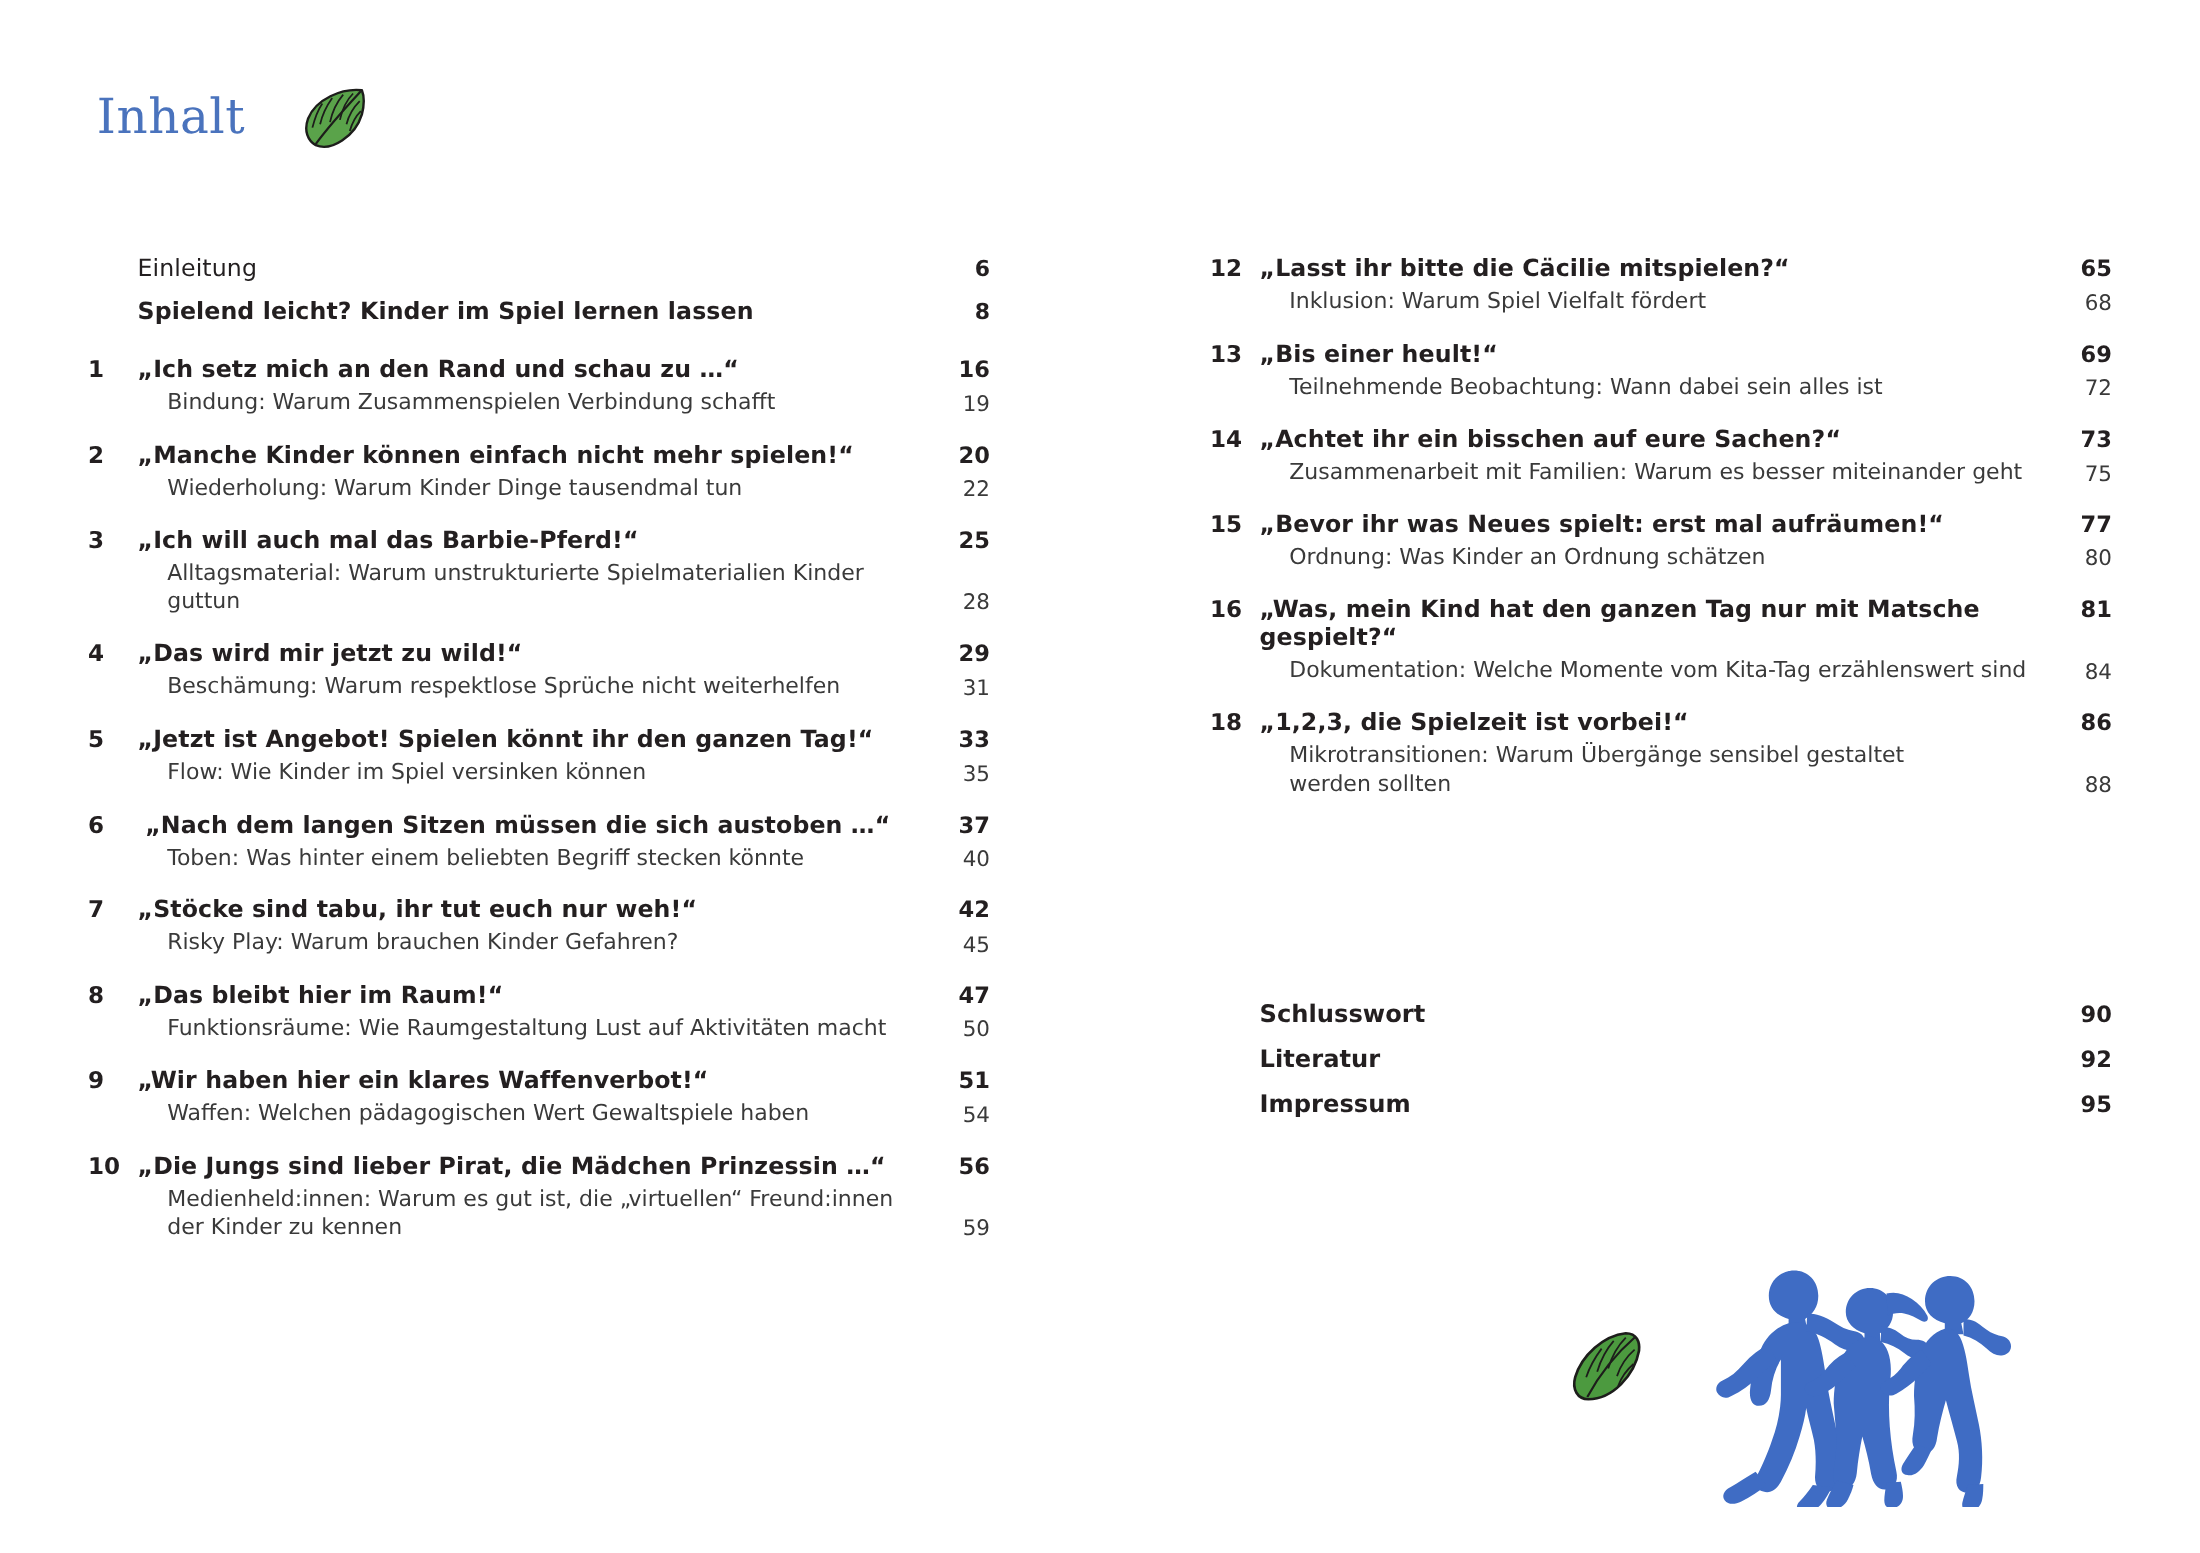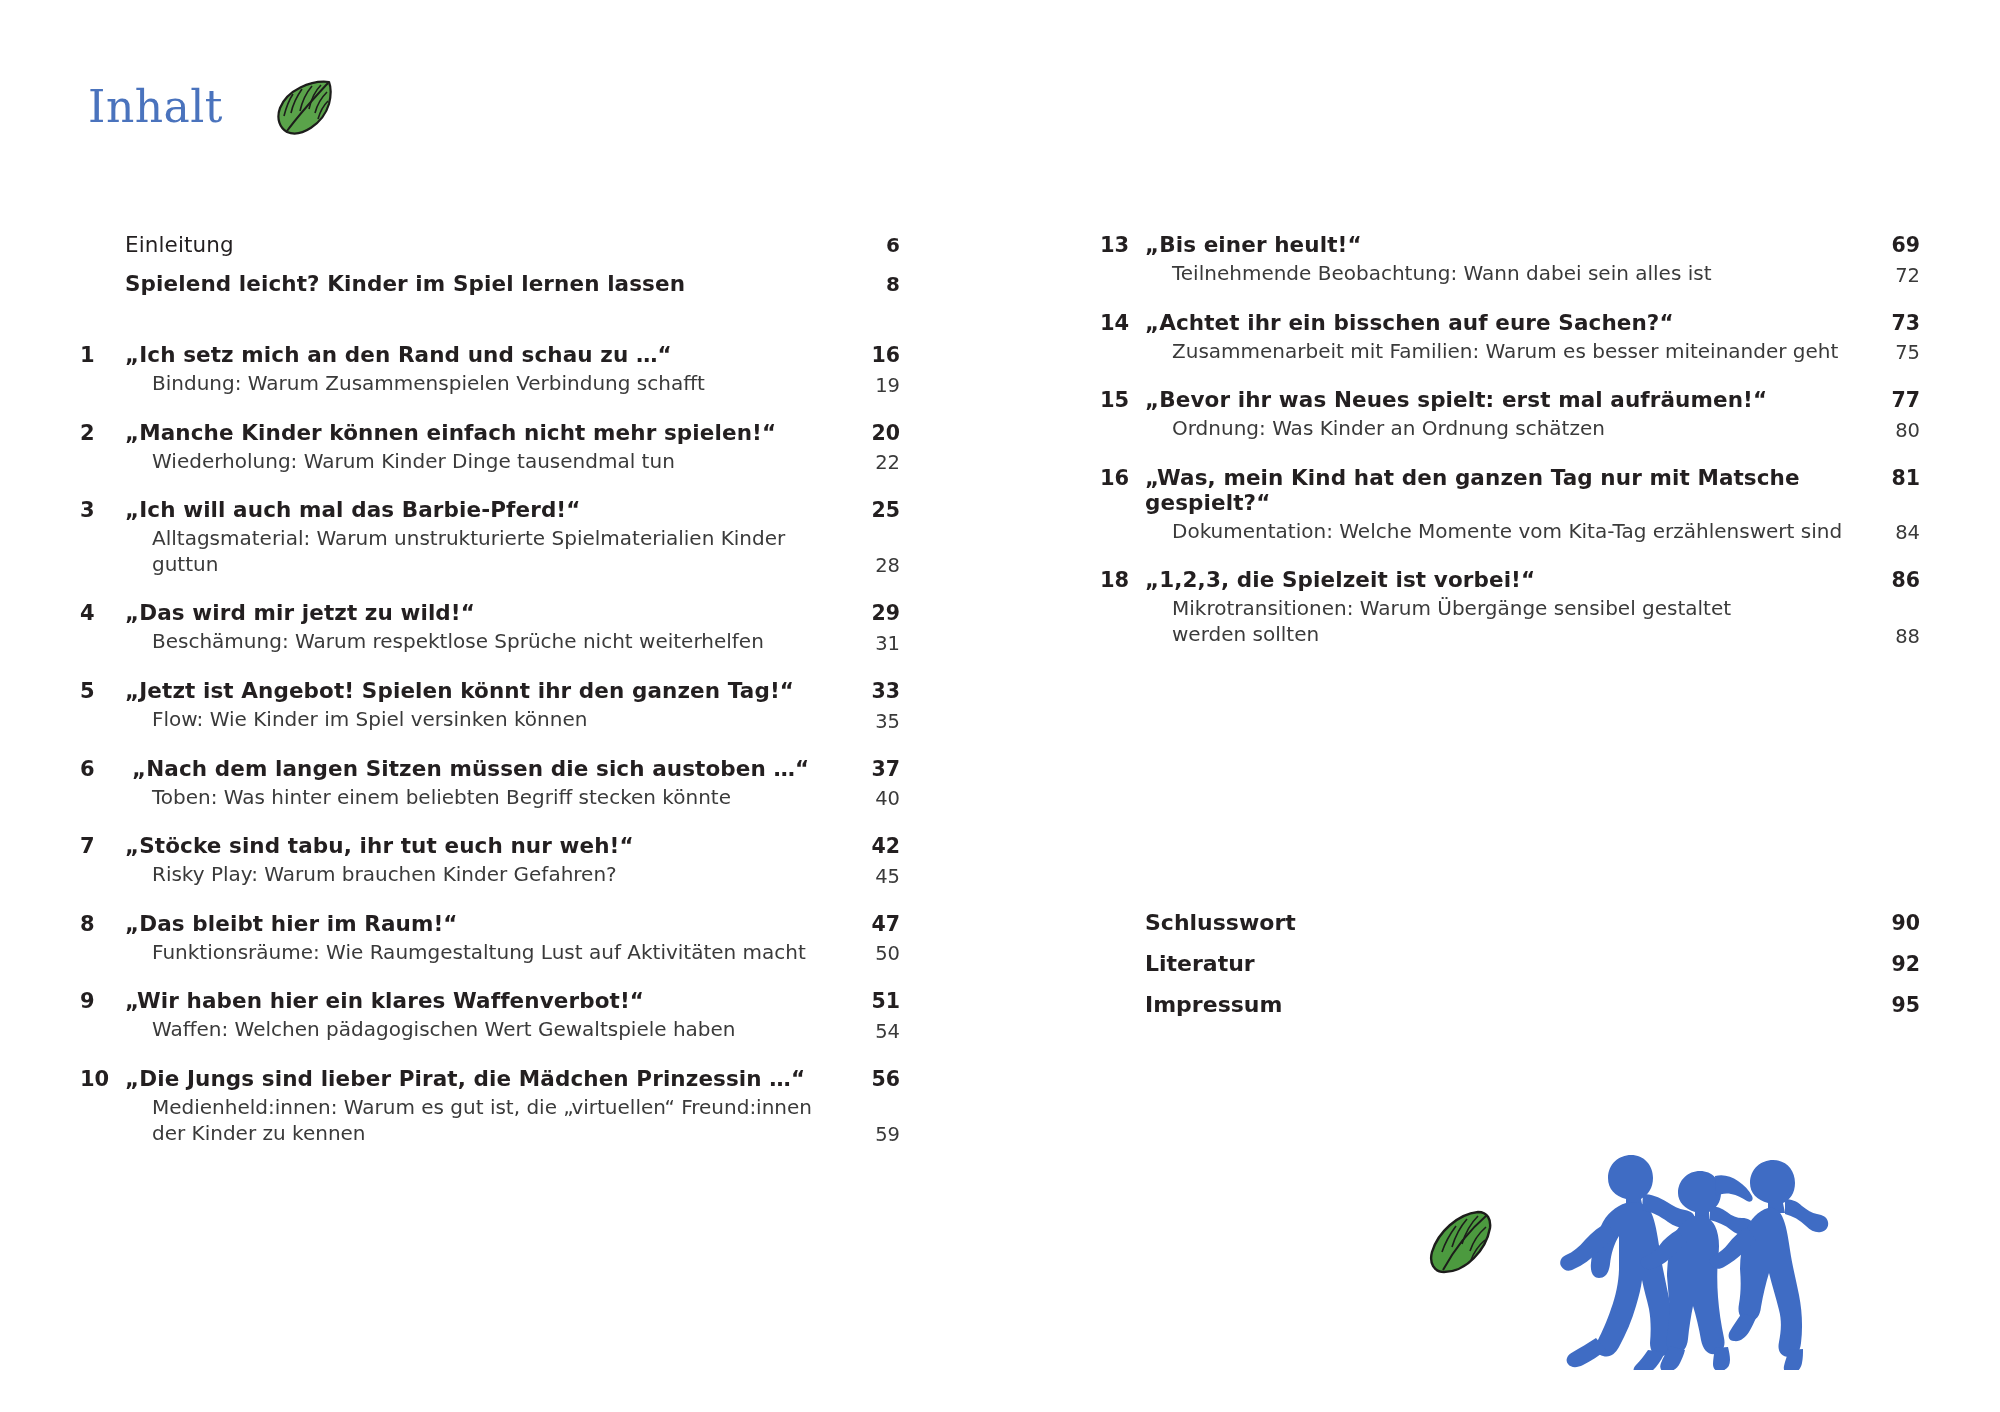--- a/index.html
+++ b/index.html
@@ -161,21 +161,21 @@
   </svg>
 </div>
 
 <div class="col col-left">
 
   <div class="front-row">
     <div class="fm-num-gutter"></div>
     <div class="fm-label fm-regular">Einleitung</div>
     <div class="fm-page fm-bold">6</div>
   </div>
-  <div class="front-row" style="margin-bottom:46px;">
+  <div class="front-row" style="margin-bottom:28px;">
     <div class="fm-num-gutter"></div>
     <div class="fm-label fm-bold">Spielend leicht? Kinder im Spiel lernen lassen</div>
     <div class="fm-page fm-bold">8</div>
   </div>
 
   <div class="entry">
     <div class="entry-title-row">
       <div class="entry-num">1</div>
       <div class="entry-title">„Ich setz mich an den Rand und schau zu …“</div>
       <div class="entry-page">16</div>
@@ -305,20 +305,32 @@
       </div>
       <div class="entry-sub-page">59</div>
     </div>
   </div>
 
 </div>
 
 <div class="col col-right">
 
 
+  <div class="entry">
+    <div class="entry-title-row">
+      <div class="entry-num">12</div>
+      <div class="entry-title">„Lasst ihr bitte die Cäcilie mitspielen?“</div>
+      <div class="entry-page">65</div>
+    </div>
+    <div class="entry-sub-row">
+      <div class="entry-sub-gutter"></div>
+      <div class="entry-sub">Inklusion: Warum Spiel Vielfalt fördert</div>
+      <div class="entry-sub-page">68</div>
+    </div>
+  </div>
 
   <div class="entry">
     <div class="entry-title-row">
       <div class="entry-num">13</div>
       <div class="entry-title">„Bis einer heult!“</div>
       <div class="entry-page">69</div>
     </div>
     <div class="entry-sub-row">
       <div class="entry-sub-gutter"></div>
       <div class="entry-sub">Teilnehmende Beobachtung: Wann dabei sein alles ist</div>

